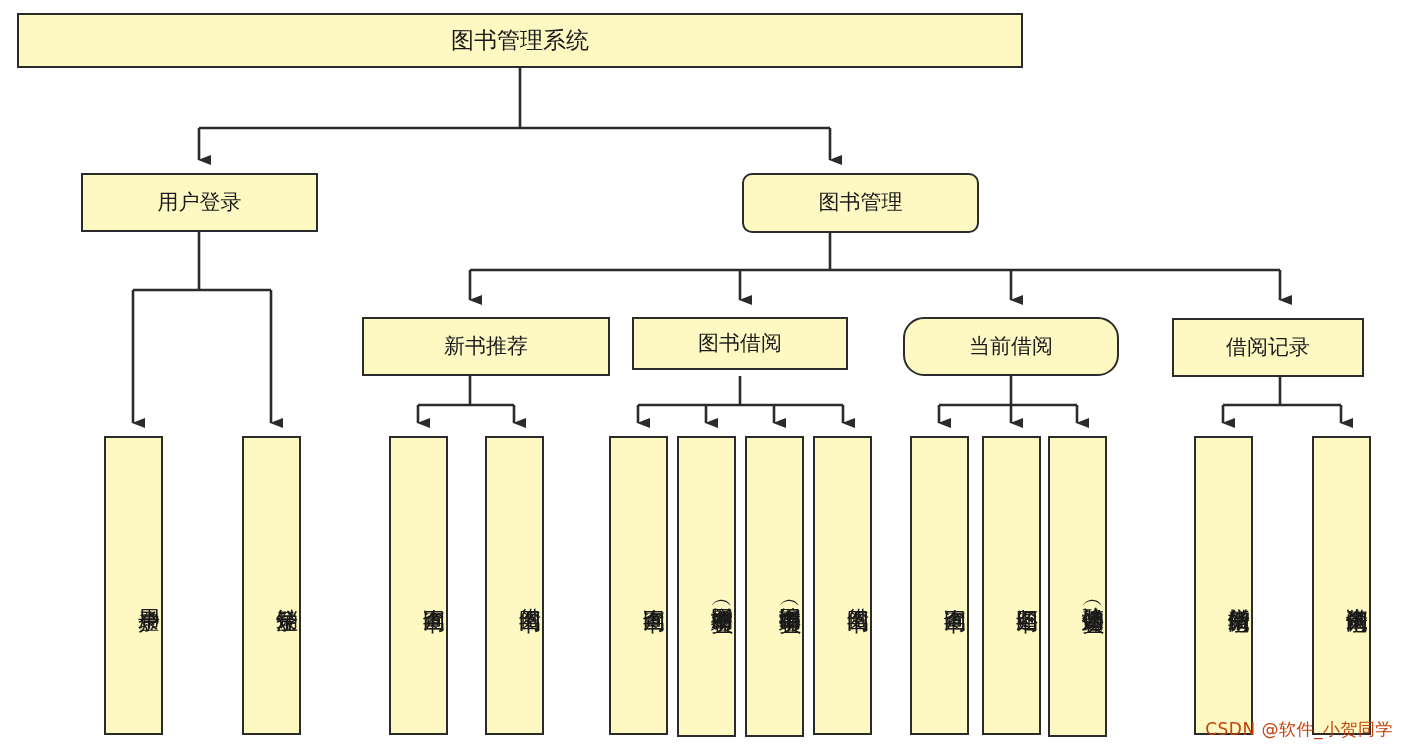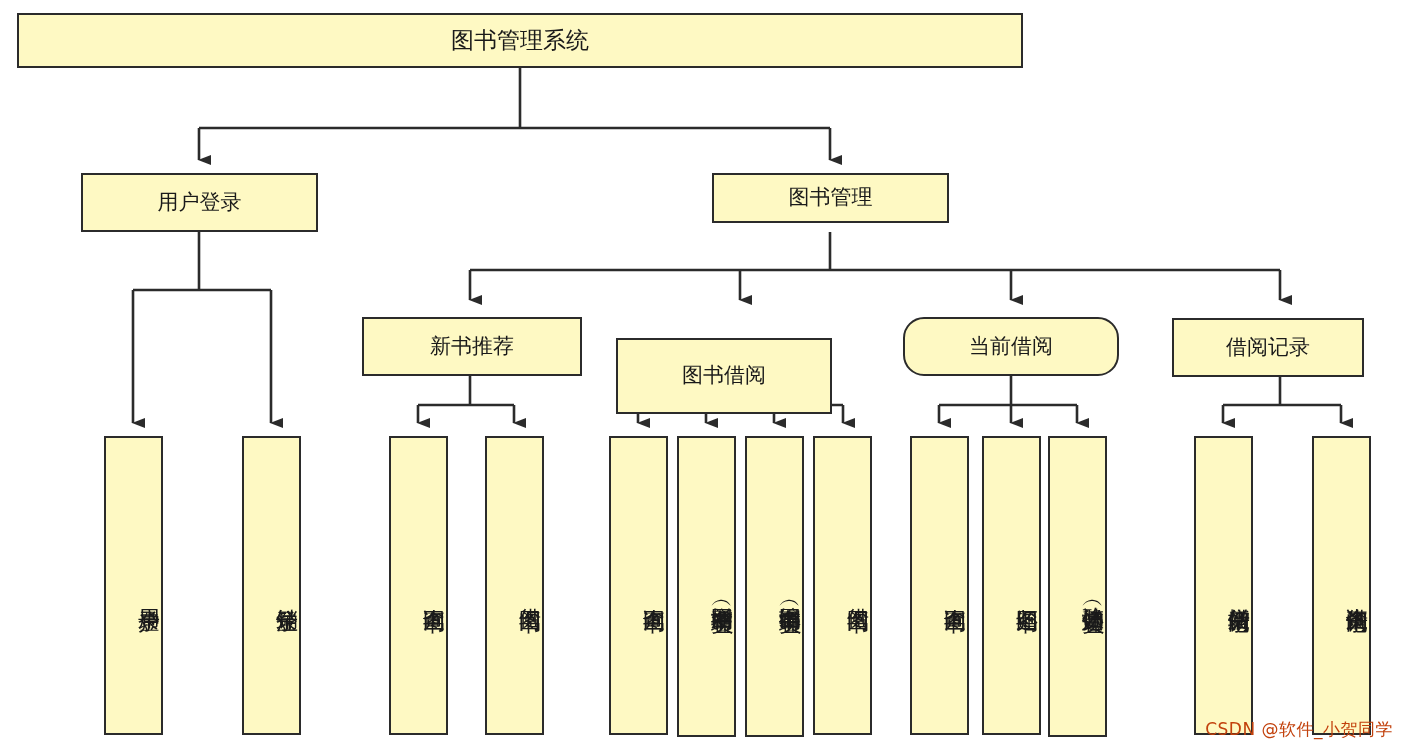--- a/index.html
+++ b/index.html
@@ -123,29 +123,29 @@
   </svg>
 
   <div class="node root" style="left:17px; top:13px; width:1006px; height:55px;">
     <span class="lbl">图书管理系统</span>
   </div>
 
   <div class="node level2" style="left:81px; top:173px; width:237px; height:59px;">
     <span class="lbl">用户登录</span>
   </div>
 
-  <div class="node level2" style="left:712px; top:173px; width:237px; height:50px;">
+  <div class="node level2" style="left:742px; top:173px; width:237px; height:60px;border-radius:10px;">
     <span class="lbl">图书管理</span>
   </div>
 
-  <div class="node level3" style="left:362px; top:317px; width:220px; height:59px;">
+  <div class="node level3" style="left:362px; top:317px; width:248px; height:59px;">
     <span class="lbl">新书推荐</span>
   </div>
 
-  <div class="node level3" style="left:616px; top:317px; width:216px; height:76px;margin-top:21px;">
+  <div class="node level3" style="left:632px; top:317px; width:216px; height:53px;">
     <span class="lbl">图书借阅</span>
   </div>
 
   <div class="node level3" style="left:903px; top:317px; width:216px; height:59px;border-radius:21px;">
     <span class="lbl">当前借阅</span>
   </div>
 
   <div class="node level3" style="left:1172px; top:318px; width:192px; height:59px;">
     <span class="lbl">借阅记录</span>
   </div>

